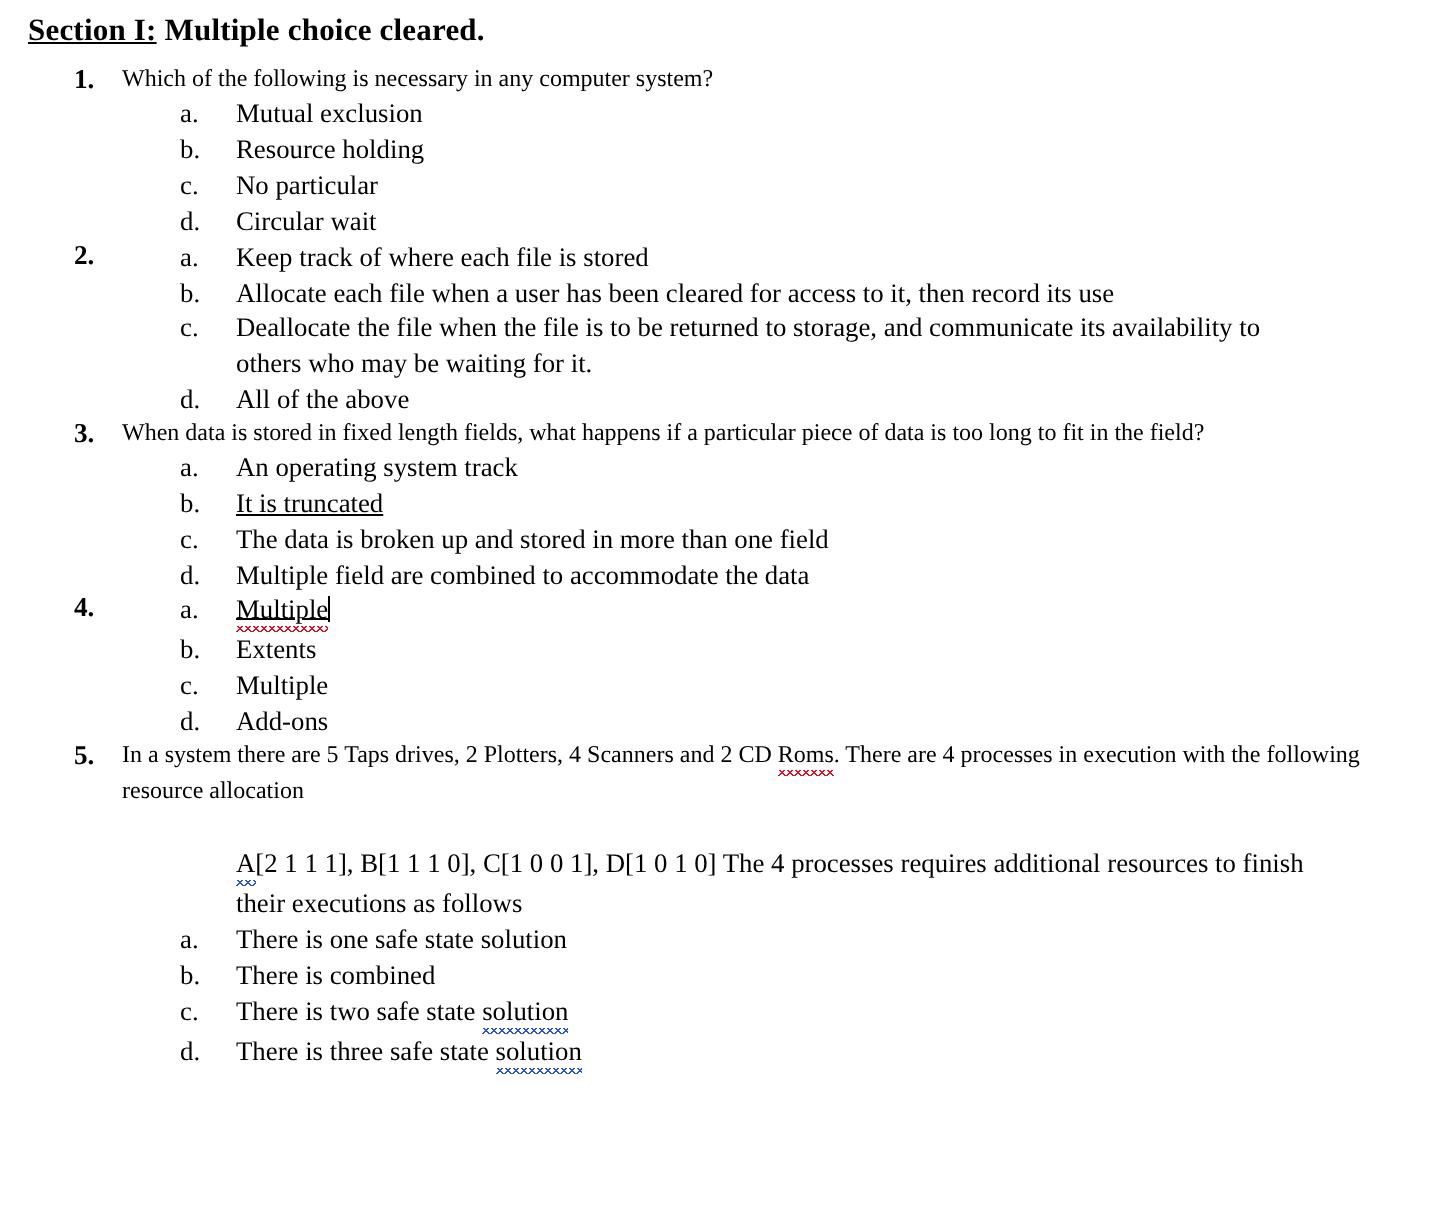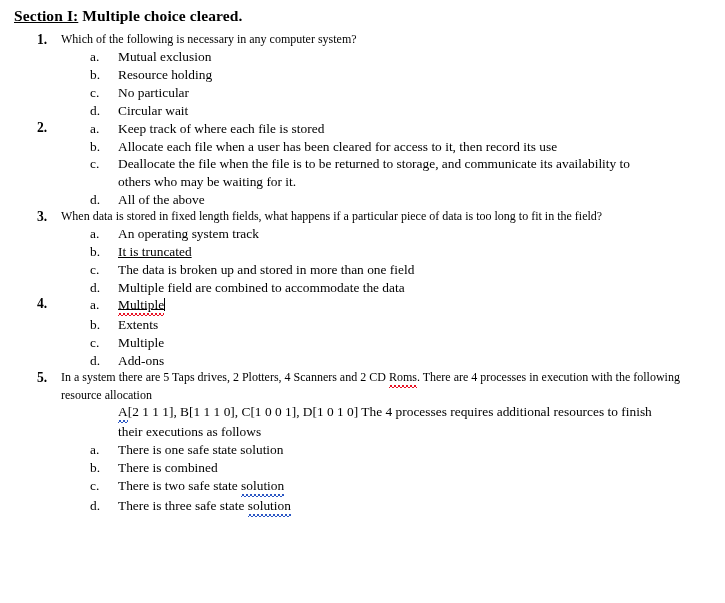--- a/index.html
+++ b/index.html
@@ -88,20 +88,21 @@
     padding-right: 72px;
   }
 
   
   .q5-block {
     padding-left: 57px;
     font-size: 13.4px;
     line-height: 1.335;
     font-weight: normal;
     padding-right: 72px;
+    margin-top: 20px;
   }
 
   
   .ul {
     text-decoration: underline;
     text-underline-offset: 1px;
     text-align: right;
   }
   .sp-red {
     position: relative;

